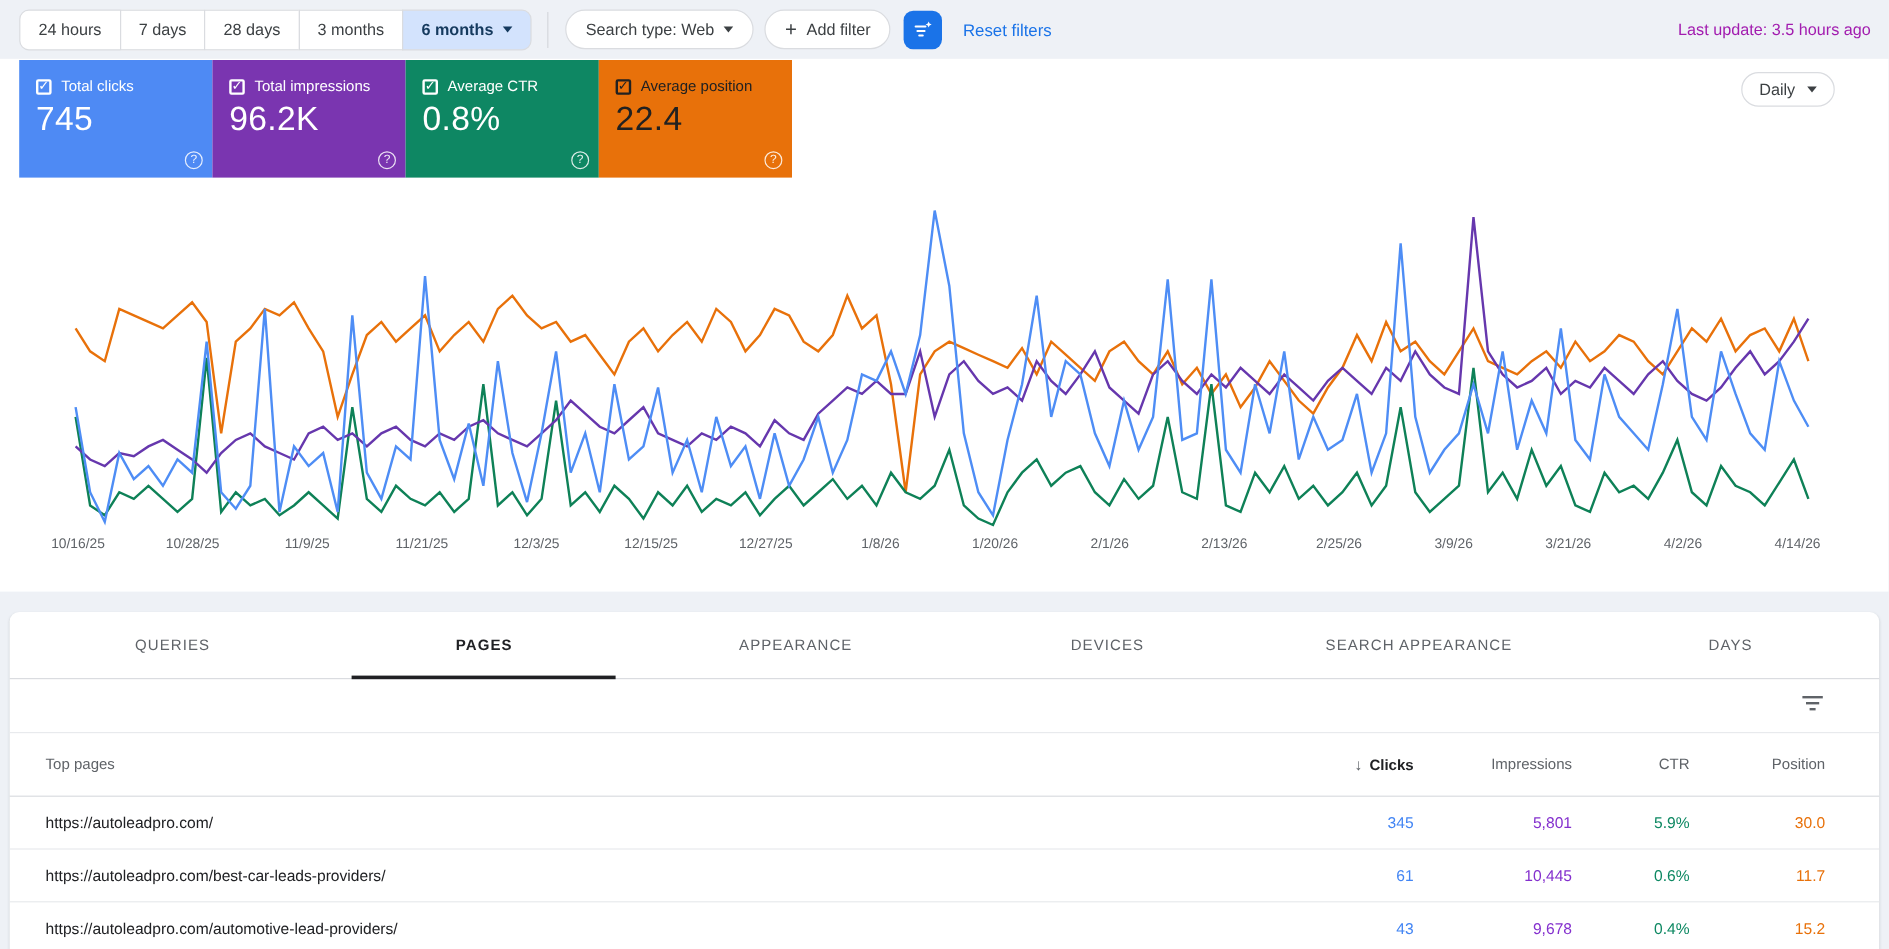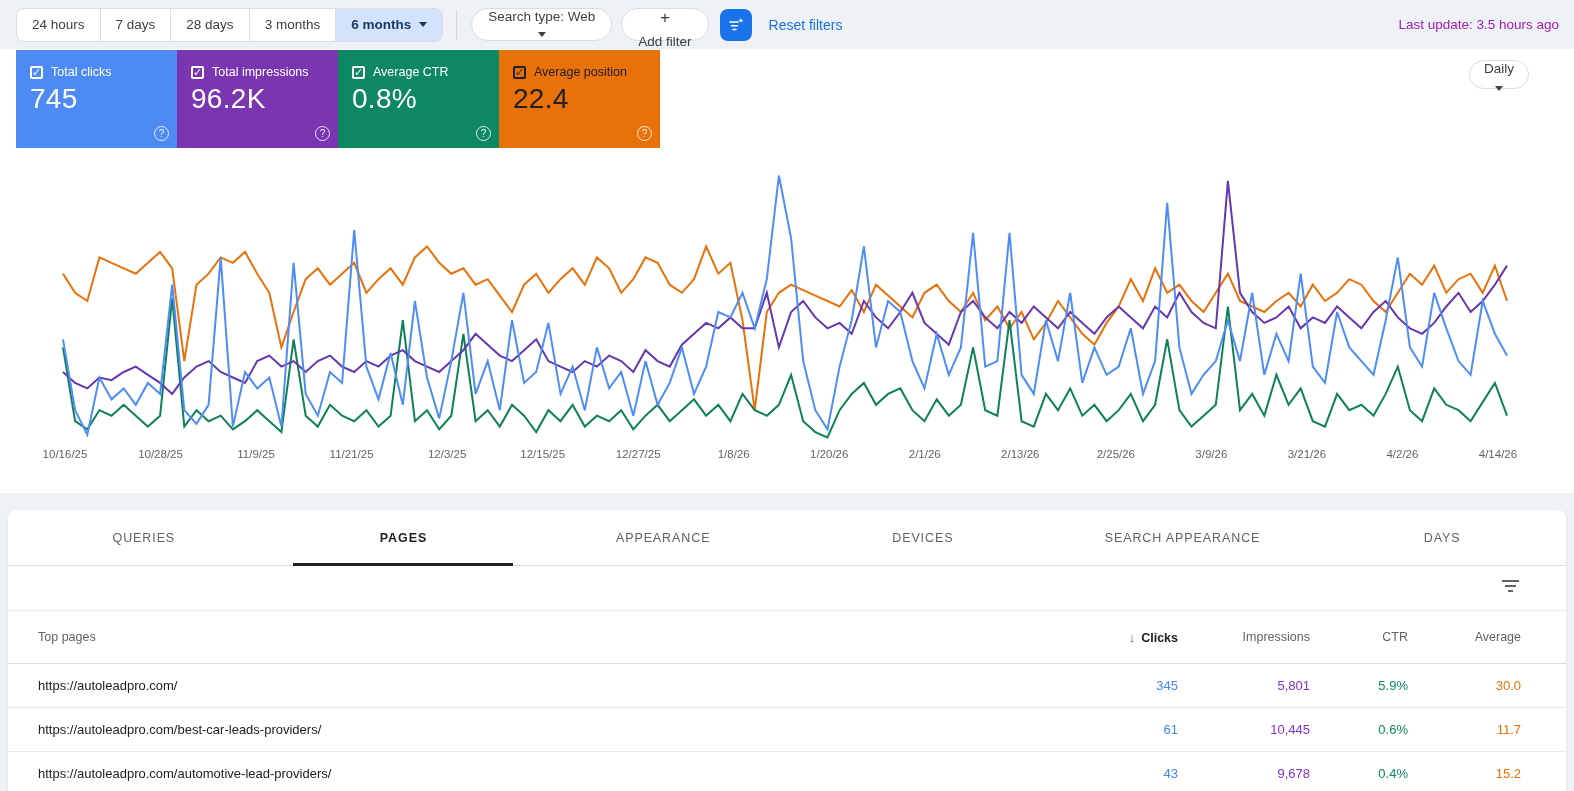--- a/index.html
+++ b/index.html
@@ -12,21 +12,21 @@
   .seg-group { display:flex; }
   .seg { height:34px; padding:0 15px; background:#fff; border:1px solid #dadce0; margin-left:-1px;
          font-size:13.5px; color:#3c4043; display:flex; align-items:center; gap:8px; cursor:pointer; white-space:nowrap; }
   .seg:first-child { border-radius:8px 0 0 8px; margin-left:0; }
   .seg:last-child { border-radius:0 8px 8px 0; }
   .seg.selected { background:#d3e3fd; color:#153a5e; font-weight:bold; }
   .caret { width:0; height:0; border-left:4.5px solid transparent; border-right:4.5px solid transparent; border-top:5px solid #3c4043; display:inline-block; }
   .seg.selected .caret { border-top-color:#153a5e; }
   .vdiv { width:1px; height:30px; background:#d5d8dc; margin:0 14px 0 13px; }
   .pill { height:33px; background:#fff; border:1px solid #dadce0; border-radius:17px; padding:0 16px;
-          font-size:13.5px; color:#3c4043; display:flex; align-items:center; gap:8px; cursor:pointer; white-space:nowrap;flex-direction:column; }
+          font-size:13.5px; color:#3c4043; display:flex; align-items:center; gap:8px; cursor:pointer; white-space:nowrap; }
   .pill + .pill { margin-left:9px; }
   .plus { font-size:17px; color:#3c4043; line-height:1; }
   .blue-filter-btn { width:32px; height:32px; border-radius:8px; background:#1a73e8; margin-left:11px;
           display:flex; align-items:center; justify-content:center; cursor:pointer; border:none; }
   .reset-link { margin-left:17px; font-size:14px; color:#1a73e8; cursor:pointer; }
   .last-update { position:absolute; right:15px; top:17px; font-size:13.5px; color:#a21caf; }
 
   
   .chart-card { position:absolute; top:49px; left:0; width:1574px; height:444px; background:#fff; }
   .metric-row { position:absolute; top:1px; left:16px; display:flex; }
@@ -36,21 +36,21 @@
          font-size:11px; line-height:11px; font-weight:bold; color:#fff; flex:0 0 auto; }
   .metric-label { font-size:12.5px; font-weight:500; }
   .metric-value { font-size:28px; padding:4px 0 0 14px; letter-spacing:.3px; }
   .help { position:absolute; right:8px; bottom:7px; width:15px; height:15px; border:1.5px solid rgba(255,255,255,.85); border-radius:50%;
           font-size:10px; display:flex; align-items:center; justify-content:center; color:rgba(255,255,255,.9); }
   .metric-card.dark { color:#212121; }
   .metric-card.dark .cbx { border-color:#212121; color:#212121; }
   .metric-card.dark .help { border-color:rgba(255,255,255,.85); color:rgba(255,255,255,.9); }
 
   .daily-btn { position:absolute; top:11px; right:45px; height:29px; border:1px solid #dadce0; border-radius:15px; background:#fff;
-               padding:0 14px; font-size:13.5px; color:#3c4043; display:flex; align-items:center; gap:10px; cursor:pointer;flex-direction:column; }
+               padding:0 14px; font-size:13.5px; color:#3c4043; display:flex; align-items:center; gap:10px; cursor:pointer; }
 
   .plot-wrap { position:absolute; top:110px; left:0; width:1574px; height:290px; }
   .plot-wrap svg { width:100%; height:100%; display:block; }
   .x-labels { position:absolute; top:399px; left:0; width:1574px; height:16px; }
   .x-label { position:absolute; transform:translateX(-50%); font-size:11.5px; color:#5f6368; white-space:nowrap; }
 
   
   .table-card { position:absolute; top:510px; left:8px; width:1558px; height:300px; background:#fff;
                 border-radius:8px 8px 0 0; box-shadow:0 1px 2px rgba(60,64,67,.15); }
   .tabs { display:grid; grid-template-columns:repeat(6,1fr); height:56px; border-bottom:1px solid #dadce0; }
@@ -209,21 +209,21 @@
         <i class="fl1"></i>
           <i class="fl2"></i>
           <i class="fl3"></i>
       </div>
     </div>
     <div class="tgrid thead" id="table-head">
       <div class="th first">Top pages</div>
     <div class="th sorted"><span class="sort-arrow">↓</span><span>Clicks</span></div>
         <div class="th"><span>Impressions</span></div>
         <div class="th"><span>CTR</span></div>
-        <div class="th"><span>Average</span></div>
+        <div class="th"><span>Position</span></div>
       </div>
     <div id="table-body">
         <div class="tgrid trow">
           <div class="td url">https://autoleadpro.com/</div>
           <div class="td" style="color: rgb(66, 133, 244);">345</div>
           <div class="td" style="color: rgb(132, 48, 206);">5,801</div>
           <div class="td" style="color: rgb(13, 136, 98);">5.9%</div>
           <div class="td" style="color: rgb(232, 113, 10);">30.0</div>
         </div>
         <div class="tgrid trow">

